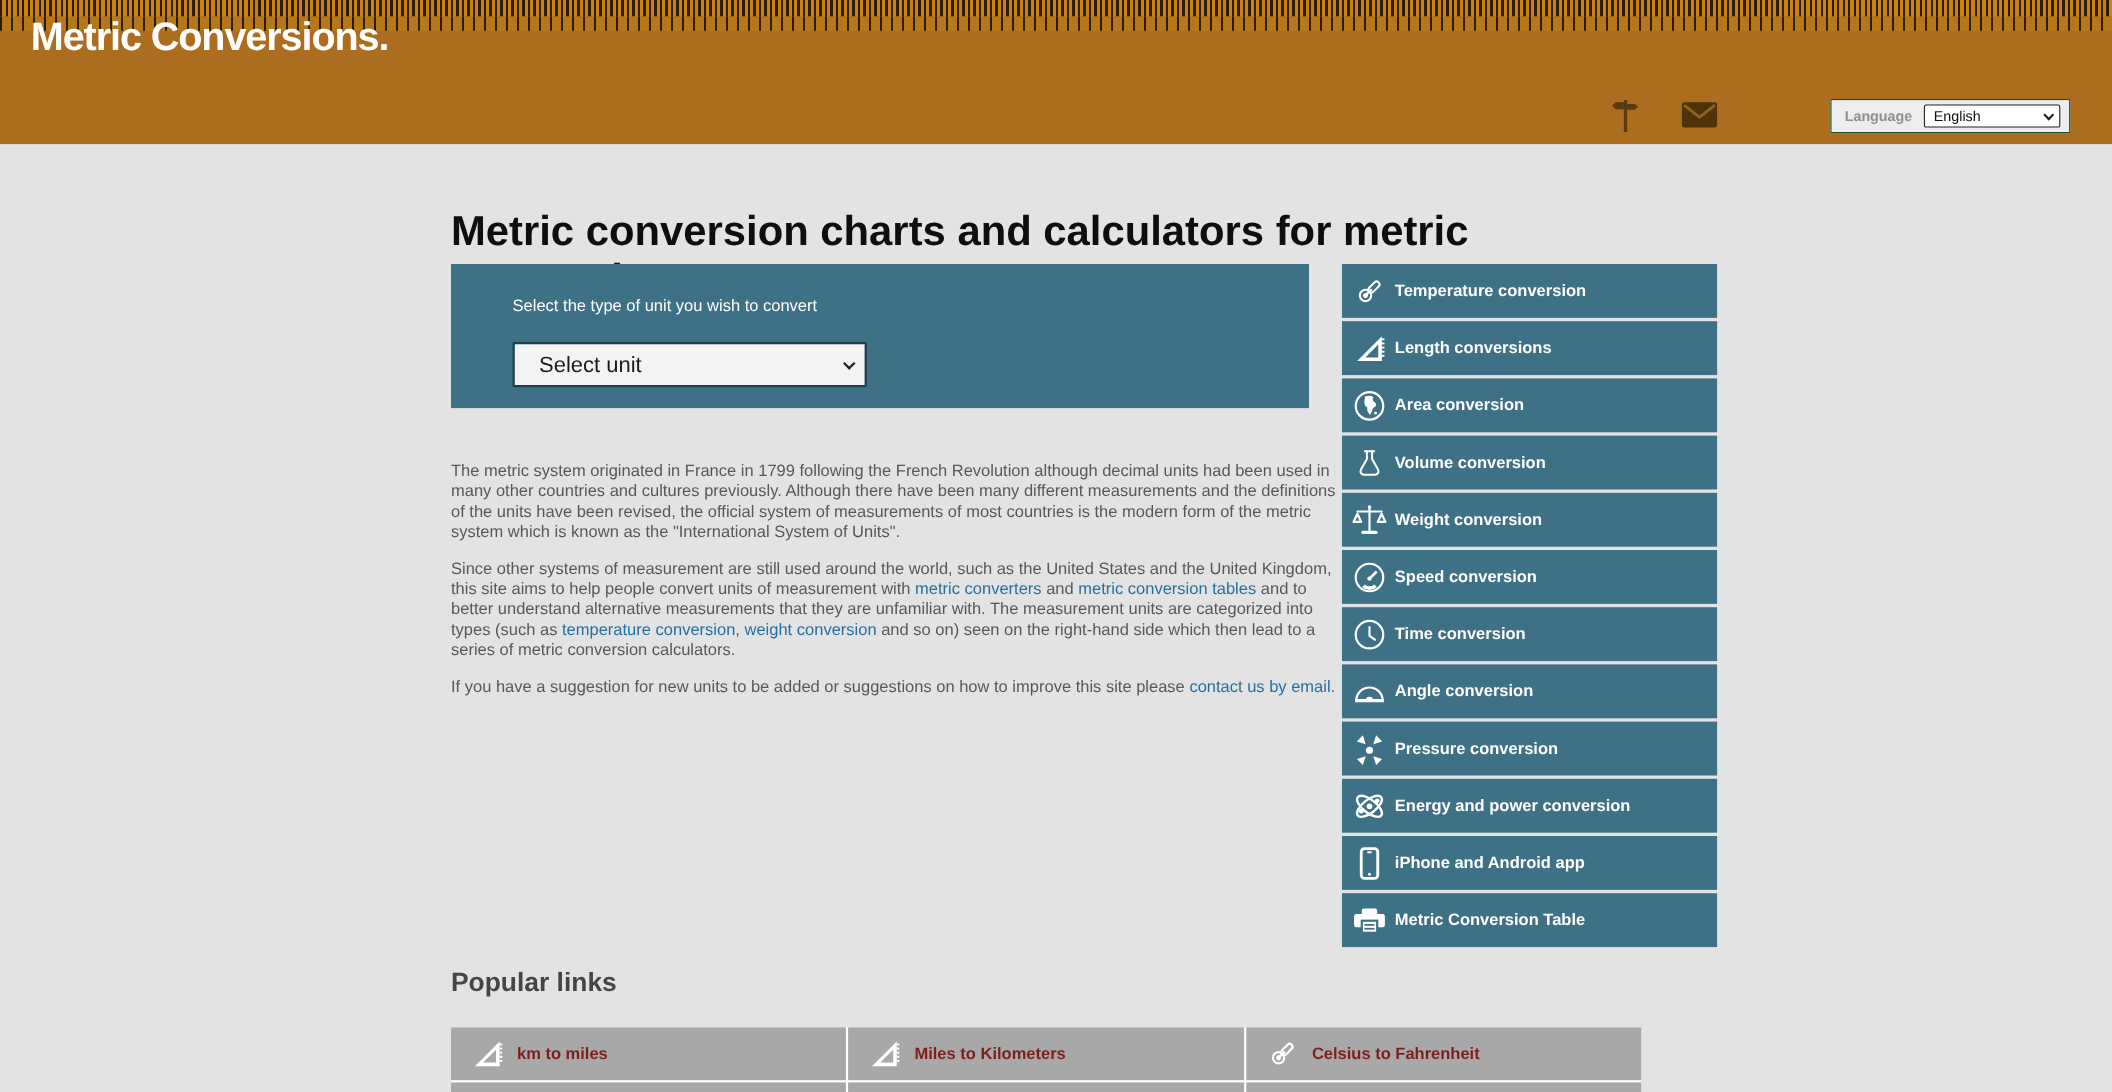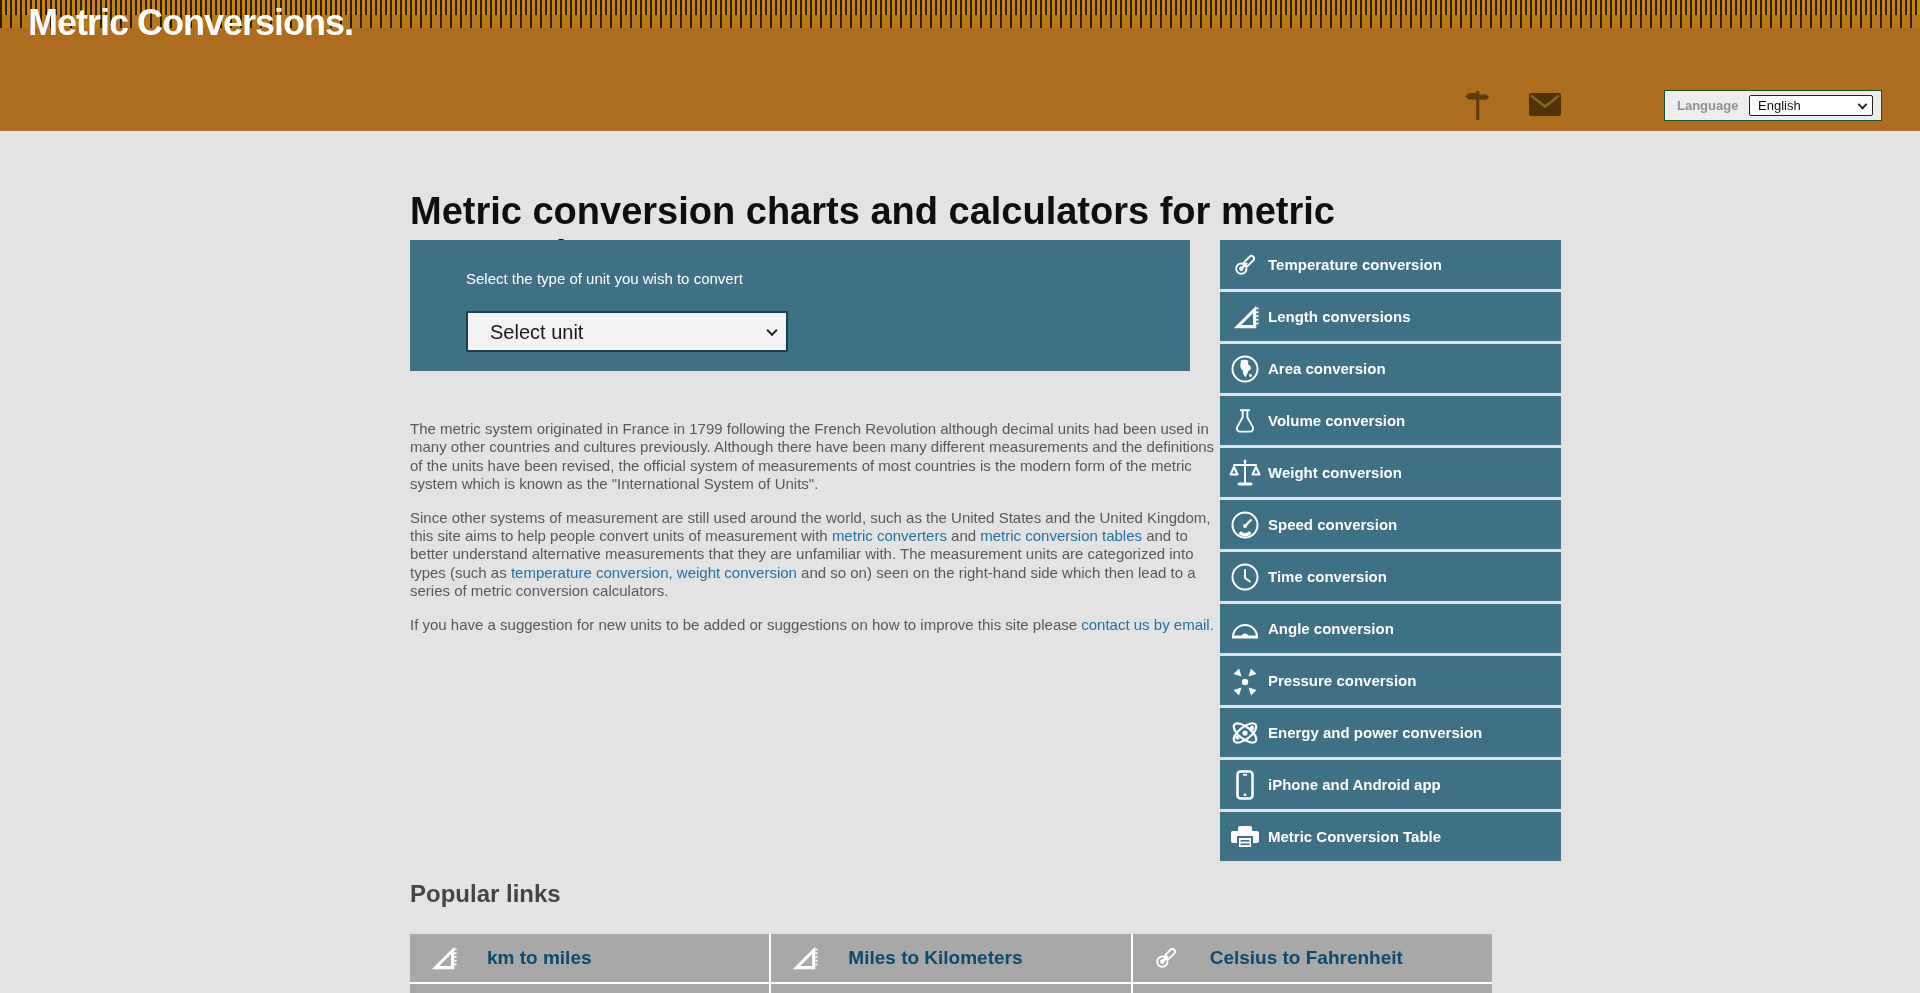--- a/index.html
+++ b/index.html
@@ -16,21 +16,21 @@
   }
   .ruler-band-a {
     position:absolute; left:0; top:0; width:100%; height:15px;
     background:repeating-linear-gradient(90deg,#2e1d06 0 2px,#c9830f 2px 5px);
   }
   .ruler-band-b {
     position:absolute; left:0; top:15px; width:100%; height:13px;
     background:repeating-linear-gradient(90deg,#2e1d06 0 2px,#b5771a 2px 10px);
   }
   .logo {
-    position:absolute; left:28px; top:2px;
+    position:absolute; left:28px; top:12px;
     font-size:36px; font-weight:bold; color:#fff; letter-spacing:-1px;
   }
   .hdr-icon { position:absolute; cursor:pointer; }
   .hdr-icon.signpost { left:1462px; top:88px; }
   .hdr-icon.mail { left:1528px; top:92px; }
   .lang-widget {
     position:absolute; left:1664px; top:90px; width:218px; height:31px;
     background:#ededed; border:1px solid #14532d;
     display:flex; align-items:center; justify-content:space-between;
     padding:0 8px 0 12px;
@@ -92,21 +92,21 @@
   .tiles {
     position:absolute; left:410px; top:934px; width:1082px;
     display:grid; grid-template-columns:repeat(3,1fr);
     grid-auto-rows:48px; gap:2px; background:#fff;
   }
   .tile {
     background:#a8a8a8; display:flex; align-items:center;
     padding-left:18px; cursor:pointer; --icon-bg:#a8a8a8;
   }
   .tile .icn { width:30px; height:30px; flex:0 0 30px; display:flex; align-items:center; justify-content:center; }
-  .tile .lbl { font-size:19px; font-weight:bold; color:#0c4a6e; margin-left:29px; }
+  .tile .lbl { font-size:15px; font-weight:bold; color:#7f1d1d; margin-left:12px; }
   svg { display:block; }
 </style>
 </head>
 <body>
 
 <div class="header">
   <div class="ruler-band-a"></div>
   <div class="ruler-band-b"></div>
   <div class="logo">Metric Conversions.</div>
 

